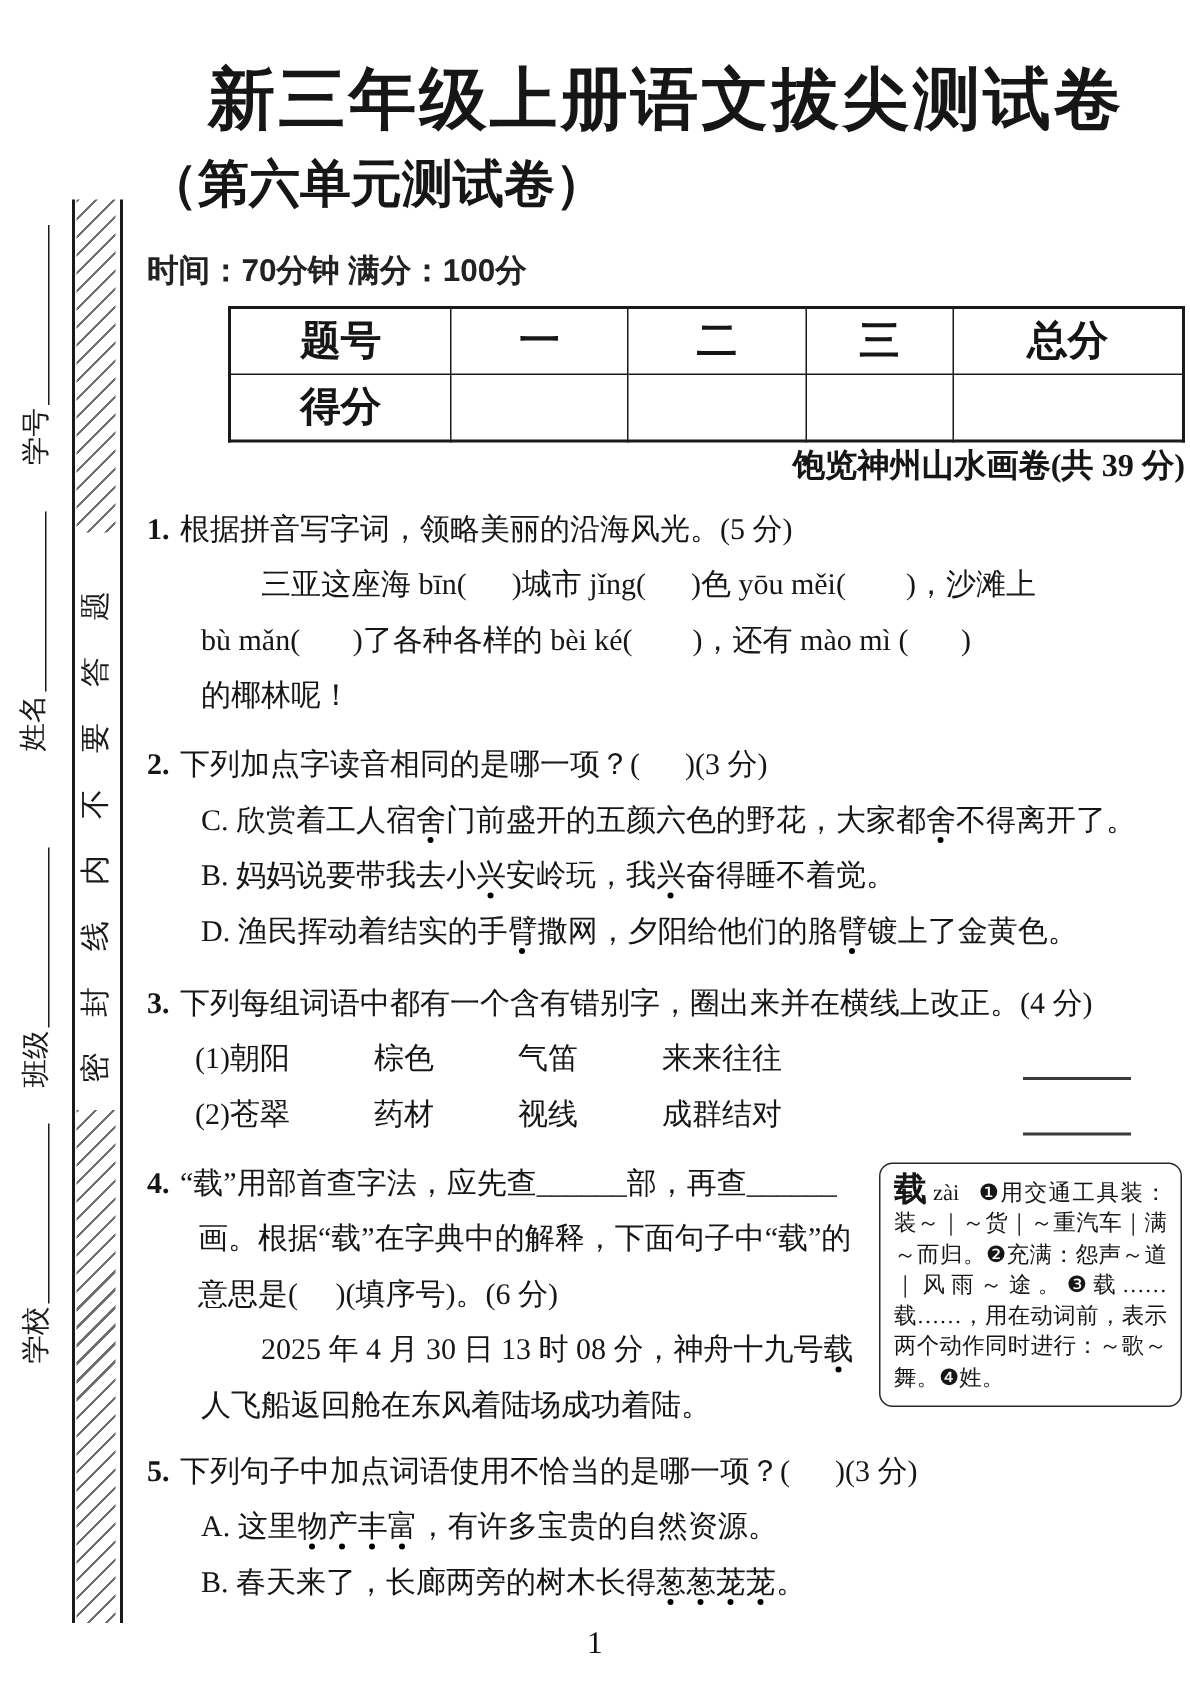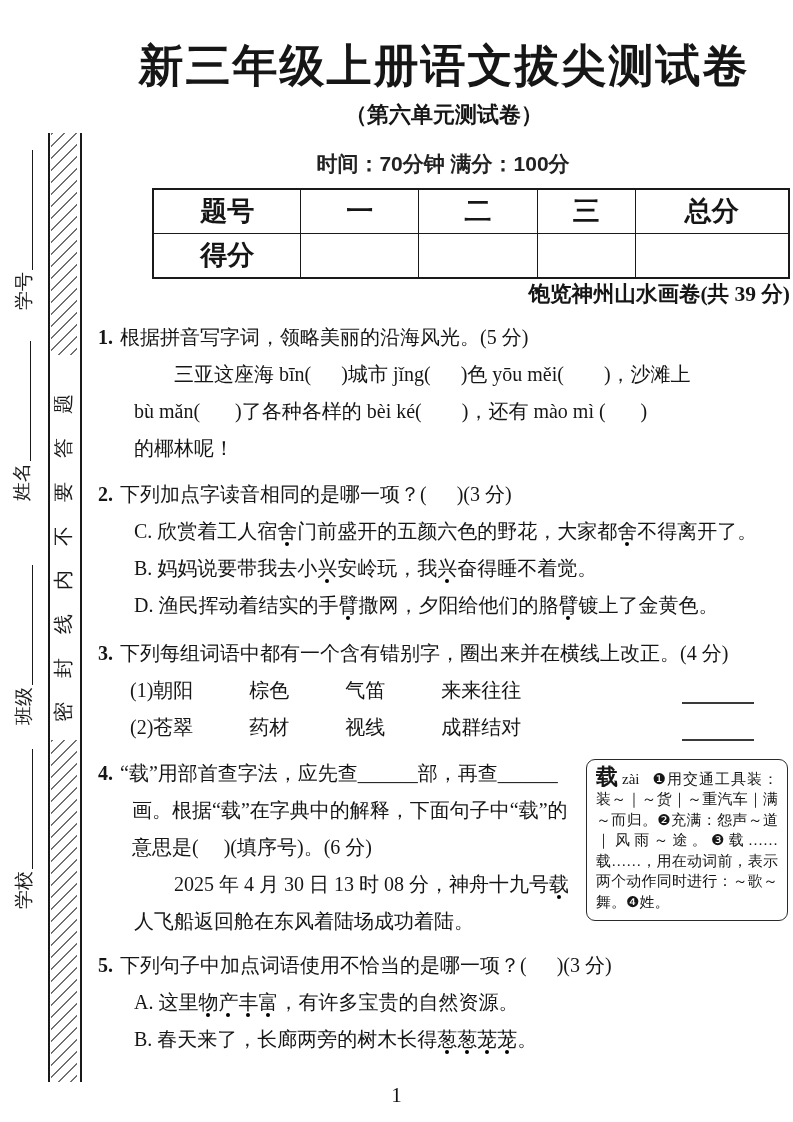--- a/index.html
+++ b/index.html
@@ -23,23 +23,23 @@
                     align-self:flex-end;margin-bottom:4px;}
   .pos-xuehao{left:-56px;top:217px;}
   .pos-xingming{left:-58px;top:408px;}
   .pos-banji{left:-56px;top:632px;}
   .pos-xuexiao{left:-56px;top:816px;}
 
   
   .content{position:absolute;left:98px;top:0;width:692px;}
   .title{margin-top:40px;text-align:center;font-family:"Liberation Sans","DejaVu Sans",sans-serif;
          font-weight:bold;font-size:45px;letter-spacing:2px;line-height:1.15;}
-  .subtitle{text-align:center;font-family:"Liberation Sans","DejaVu Sans",sans-serif;
-            font-weight:bold;font-size:22px;margin-top:8px;}
-  .meta{text-align:center;font-family:"Liberation Sans","DejaVu Sans",sans-serif;
+  .subtitle{font-family:"Liberation Sans","DejaVu Sans",sans-serif;
+            font-weight:bold;font-size:34px;margin-top:8px;}
+  .meta{text-align:left;font-family:"Liberation Sans","DejaVu Sans",sans-serif;
         font-size:21px;font-weight:600;margin-top:20px;padding-right:2px;color:#222;}
 
   table.score{border-collapse:collapse;margin:10px 0 0 54px;table-layout:fixed;padding-left:40px;}
   table.score td{border:1.6px solid #1a1a1a;text-align:center;vertical-align:middle;
                  font-weight:bold;font-size:27px;height:43px;padding:0;}
   table.score{border:2px solid #1a1a1a;}
 
   .section-title{text-align:right;font-weight:bold;font-size:21.5px;}
 
   .q{font-size:20px;line-height:37px;}

